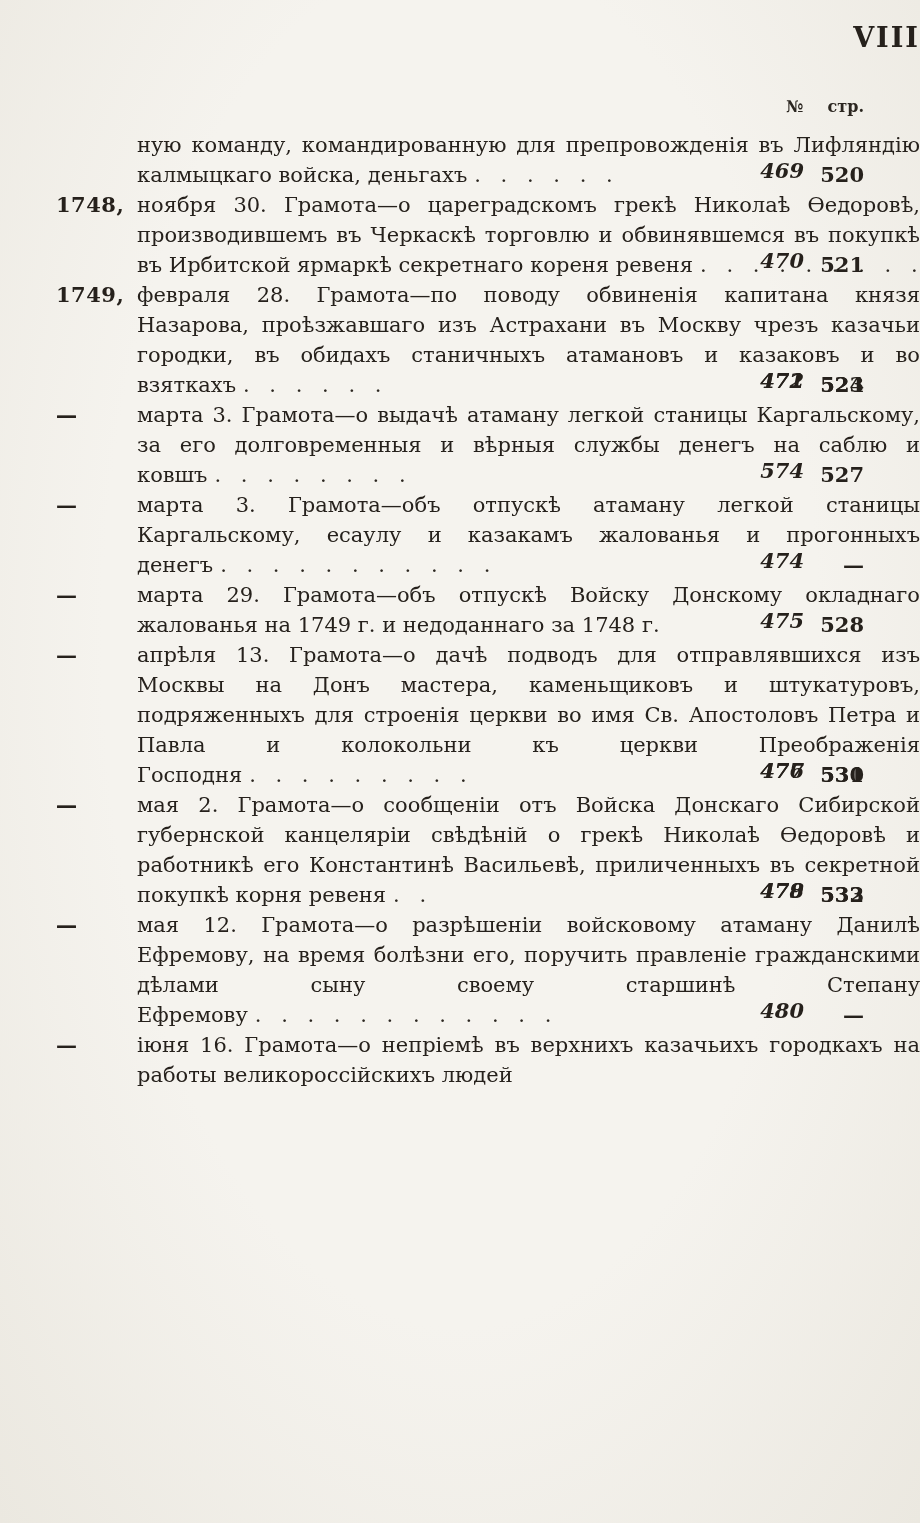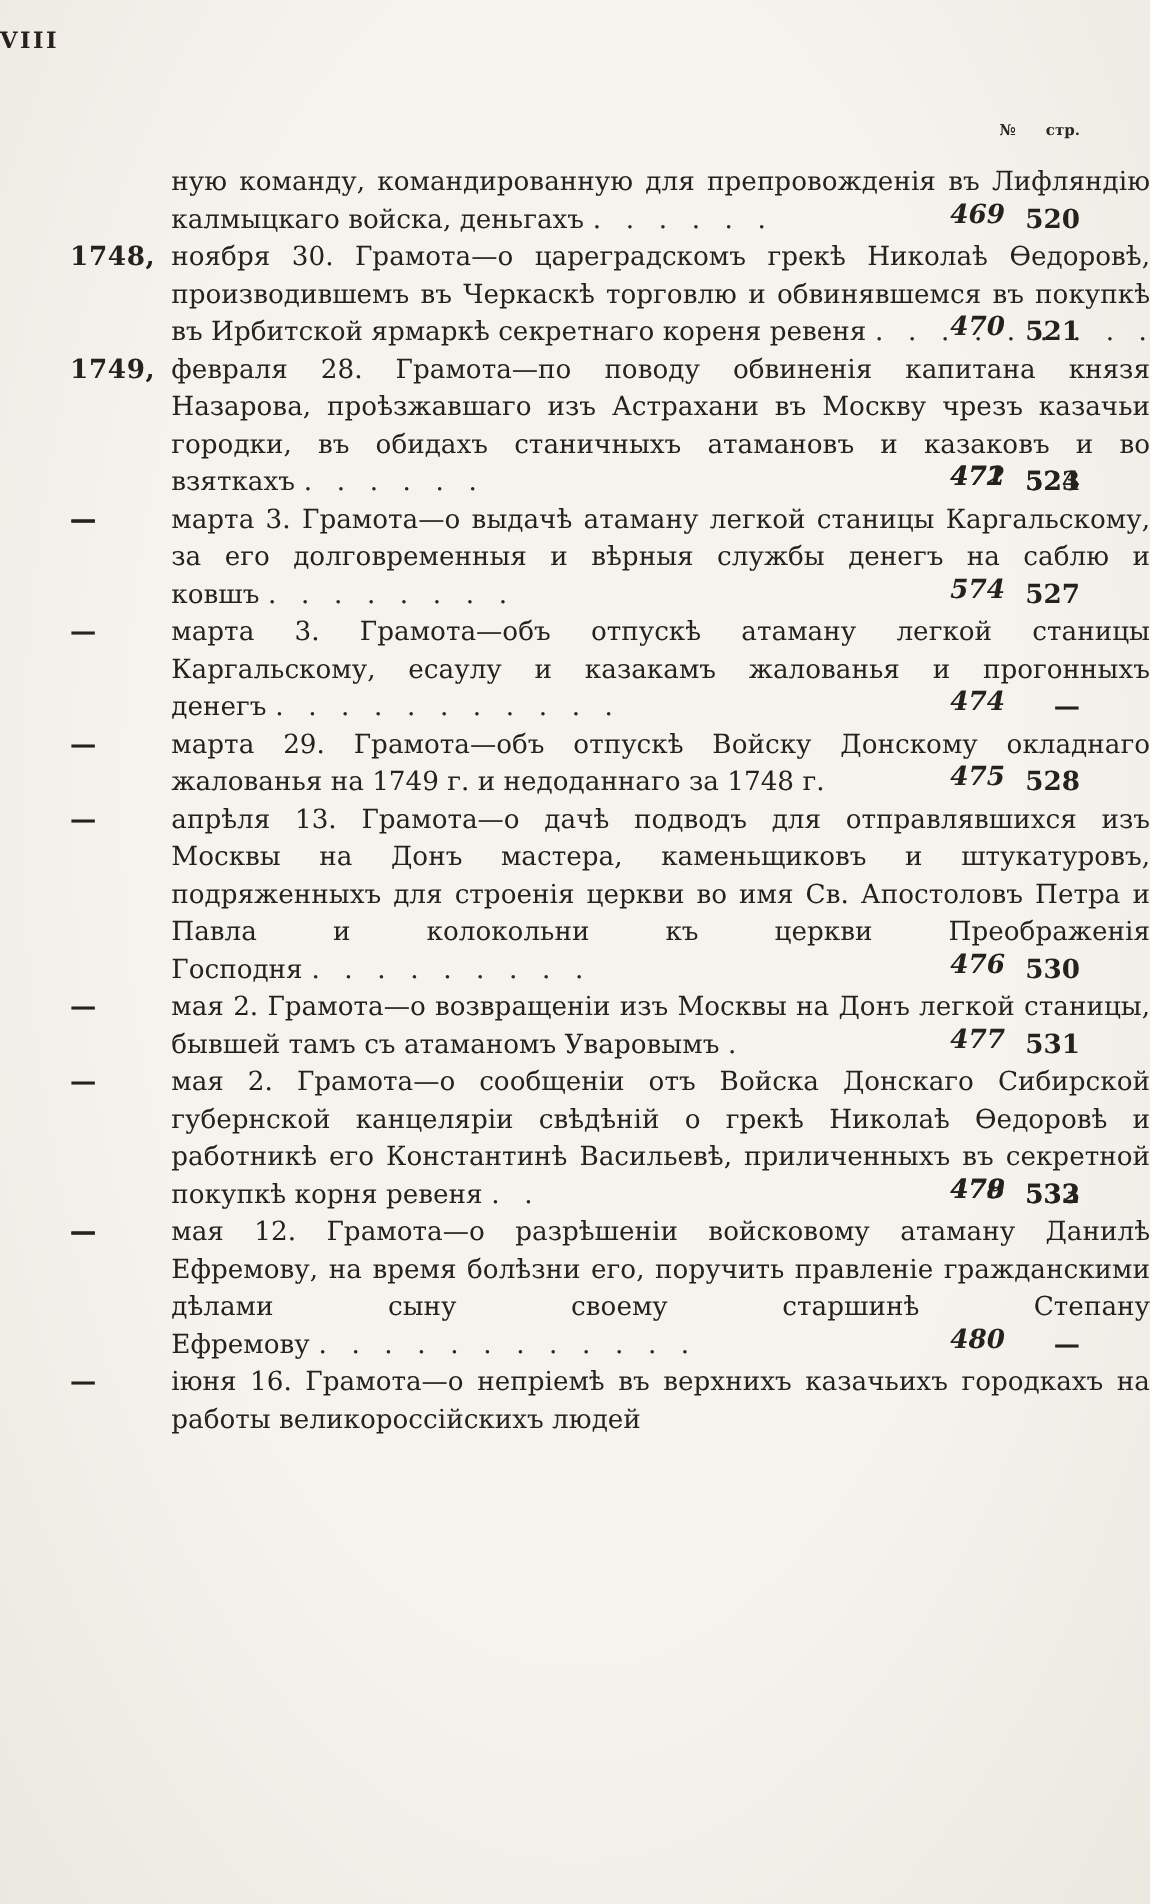--- a/index.html
+++ b/index.html
@@ -10,25 +10,25 @@
     font-family: "DejaVu Serif", "Liberation Serif", serif;
     color: #26211c;
     overflow: hidden;
   }
   .page {
     position: relative; width: 100%; height: 100%;
     background: radial-gradient(ellipse at 50% 42%, #f5f3ee 55%, #ebe8e0 100%);
   }
   .page-number {
     position: absolute; top: 22px; left: 0; right: 0;
-    text-align: left; font-size: 18px; font-weight: bold; letter-spacing: 2px;
+    text-align: right; font-size: 27px; font-weight: bold; letter-spacing: 2px;
   }
   .col-headers {
     position: absolute; top: 97px; right: 56px;
-    font-size: 12px; font-weight: bold; color: #2b2620;
+    font-size: 16px; font-weight: bold; color: #2b2620;
   }
   .col-headers .h-no { margin-right: 24px; }
   .entries {
     position: absolute; top: 130px; left: 0; right: 0;
     font-size: 21px; line-height: 30px;
   }
   .entry { position: relative; padding-left: 137px; }
   .entry .date {
     position: absolute; left: 56px; top: 0;
     font-weight: bold; letter-spacing: 0.5px;
@@ -114,23 +114,20 @@
     <span class="date">—</span>
     <div class="body">
       <span class="txt">апрѣля 13. Грамота—о дачѣ подводъ для отправлявшихся изъ Москвы на Донъ мастера, каменьщиковъ и штукатуровъ, подряженныхъ для строенія церкви во имя Св. Апостоловъ Петра и Павла и колокольни къ церкви Преображенія Господня</span><span class="dots">. . . . . . . . .</span>
     </div>
     <span class="no">476</span>
     <span class="pg">530</span>
   </div>
 
   <div class="entry">
     <span class="date">—</span>
-    <div class="body">
-      <span class="txt">мая 2. Грамота—о возвращеніи изъ Москвы на Донъ легкой станицы, бывшей тамъ съ атаманомъ Уваровымъ</span><span class="dots">.</span>
-    </div>
     <span class="no">477</span>
     <span class="pg">531</span>
   </div>
 
   <div class="entry">
     <span class="date">—</span>
     <div class="body">
       <span class="txt">мая 2. Грамота—о сообщеніи отъ Войска Донскаго Сибирской губернской канцеляріи свѣдѣній о грекѣ Николаѣ Ѳедоровѣ и работникѣ его Константинѣ Васильевѣ, приличенныхъ въ секретной покупкѣ корня ревеня</span><span class="dots">. .</span>
     </div>
     <span class="no">478</span>

